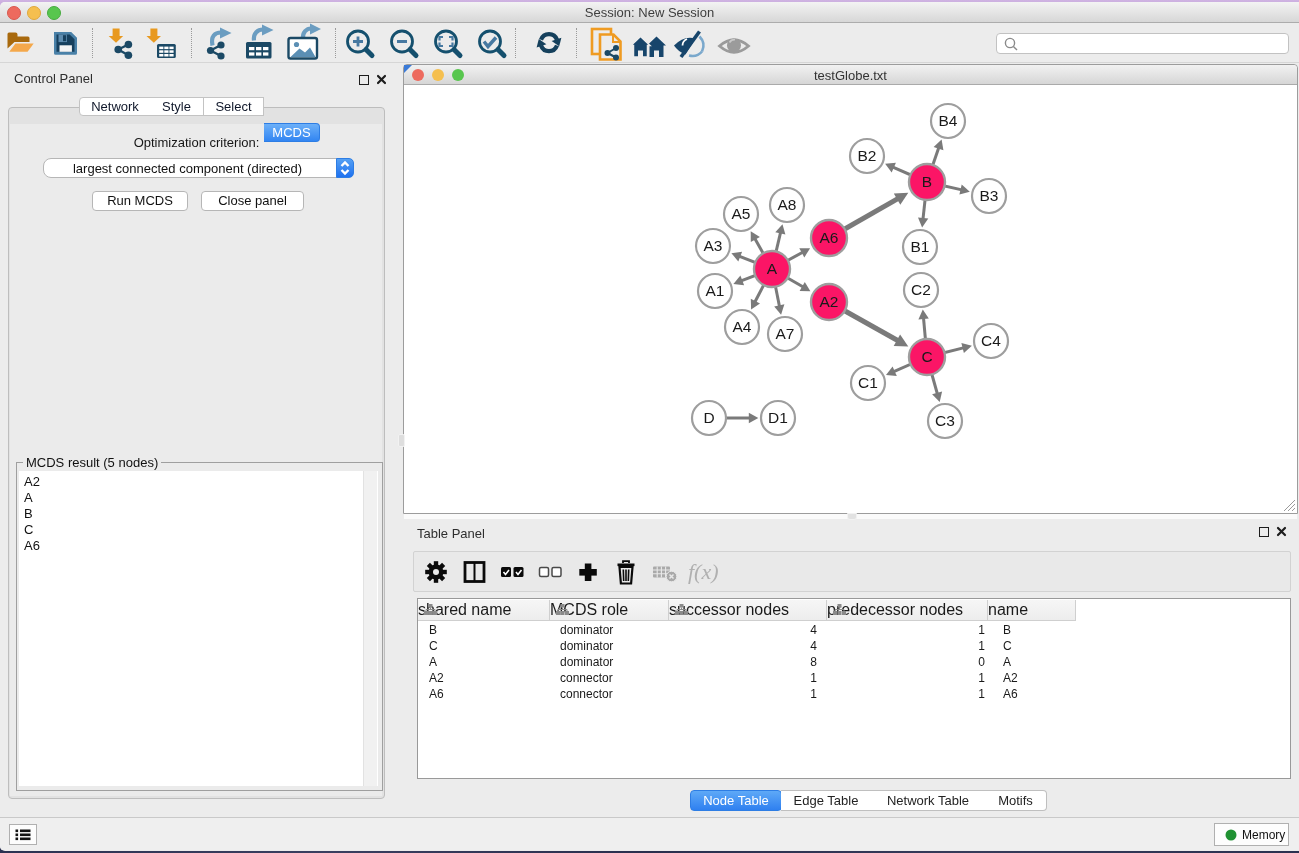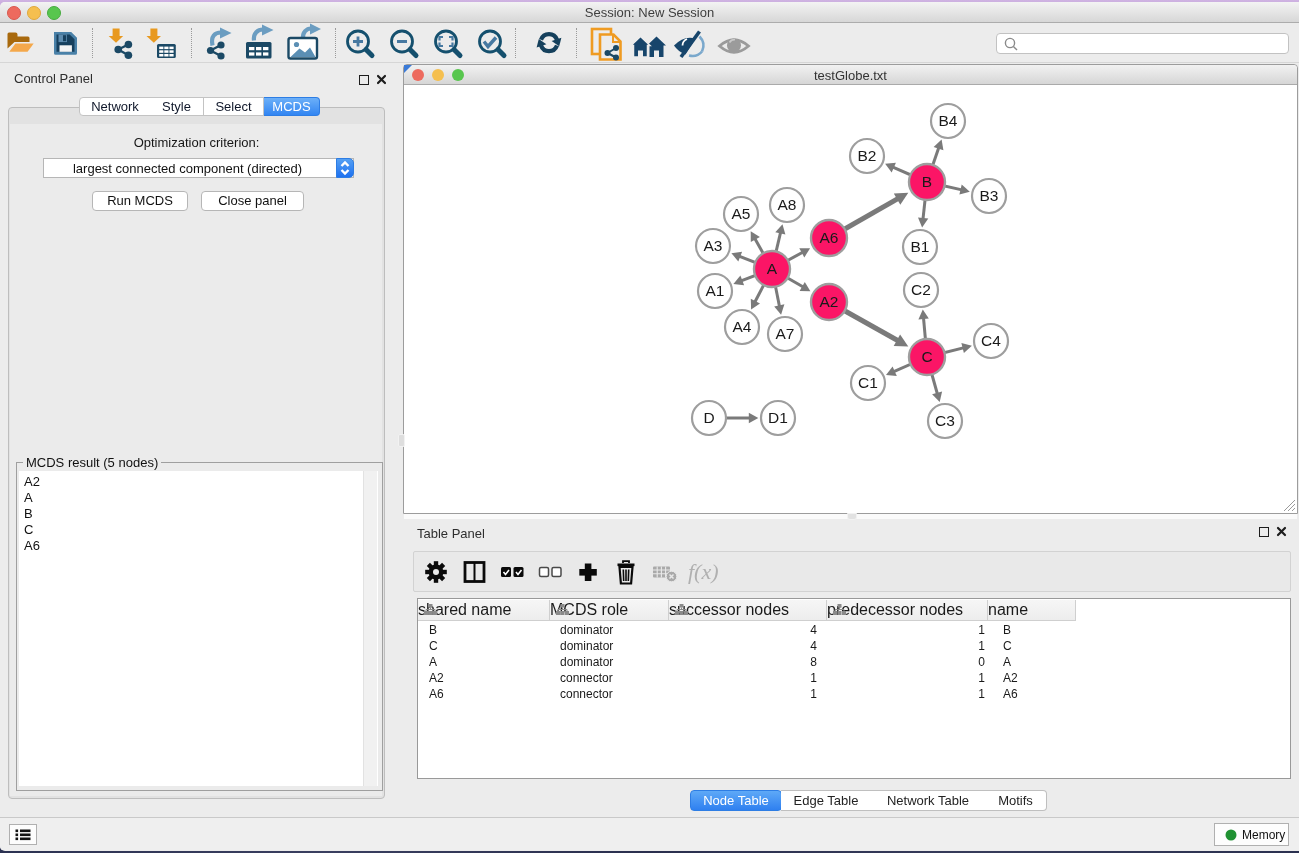--- a/index.html
+++ b/index.html
@@ -24,23 +24,23 @@
 #cpheader{left:14px;top:69px;font-size:13px;color:#2e2e2e;}
 #cpfloat{left:359px;top:73px;width:8px;height:8px;border:1.5px solid #1d1d1d;}
 #cpclose{left:376px;top:72px;font-size:12px;font-weight:bold;color:#1d1d1d;}
 #cpouter{left:8px;top:105px;width:375px;height:690px;border:1px solid #bdbdbd;border-radius:4px;background:#e2e2e2;}
 #cpinner{left:10px;top:122px;width:372px;height:672px;background:#ebebeb;}
 .tab{top:95px;height:17px;line-height:17px;font-size:13px;color:#0f172a;text-align:center;background:#fff;border:1px solid #c3c3c3;}
 #tabnet{left:79px;width:70px;border-radius:4px 0 0 4px;}
 #tabsty{left:150px;width:53px;border-left:none;}
 #tabsel{left:204px;width:59px;border-left:none;}
 #tabmcds{left:264px;width:55px;border-left:none;border-radius:0 4px 4px 0;border-color:#2d7de4;
- background:linear-gradient(#6cb0f8,#3285f2);color:#fff;}
+ background:linear-gradient(#6cb0f8,#3285f2);color:#fff;margin-top:26px;}
 #optlabel{left:0px;top:133px;width:393px;text-align:center;font-size:13px;color:#161616;}
-#dropdown{left:43px;top:156px;width:309px;height:18px;background:#fff;border:1px solid #b6b6b6;border-radius:0;}
+#dropdown{left:43px;top:156px;width:309px;height:18px;background:#fff;border:1px solid #b6b6b6;border-radius:8px;}
 #droptext{left:0;top:2px;width:287px;text-align:center;font-size:13px;color:#111;}
 #dropbtn{right:-1px;top:-1px;width:16px;height:18px;border-radius:0 5px 5px 0;background:linear-gradient(#55a0f3,#1e71f0);border:1px solid #2d7de4;}
 .btn{top:189px;height:18px;background:#fff;border:1px solid #b6b6b6;border-radius:4px;font-size:13px;color:#111;text-align:center;line-height:18px;}
 #btnrun{left:92px;width:94px;}
 #btnclose{left:201px;width:101px;}
 #fieldset{left:16px;top:460px;width:365px;height:327px;border:1px solid #9f9f9f;background:#ebebeb;}
 #fslegend{left:6px;top:-8px;background:#ebebeb;padding:0 3px;font-size:13px;color:#111;}
 #fslist{left:2px;top:8px;width:359px;height:315px;background:#fff;}
 #fsscroll{right:1px;top:0px;width:13px;height:315px;background:#f1f1f1;border-left:1px solid #e2e2e2;}
 #fslist pre{margin:0;padding:3px 0 0 5px;font-family:"Liberation Sans",sans-serif;font-size:13px;line-height:16px;color:#111;}

